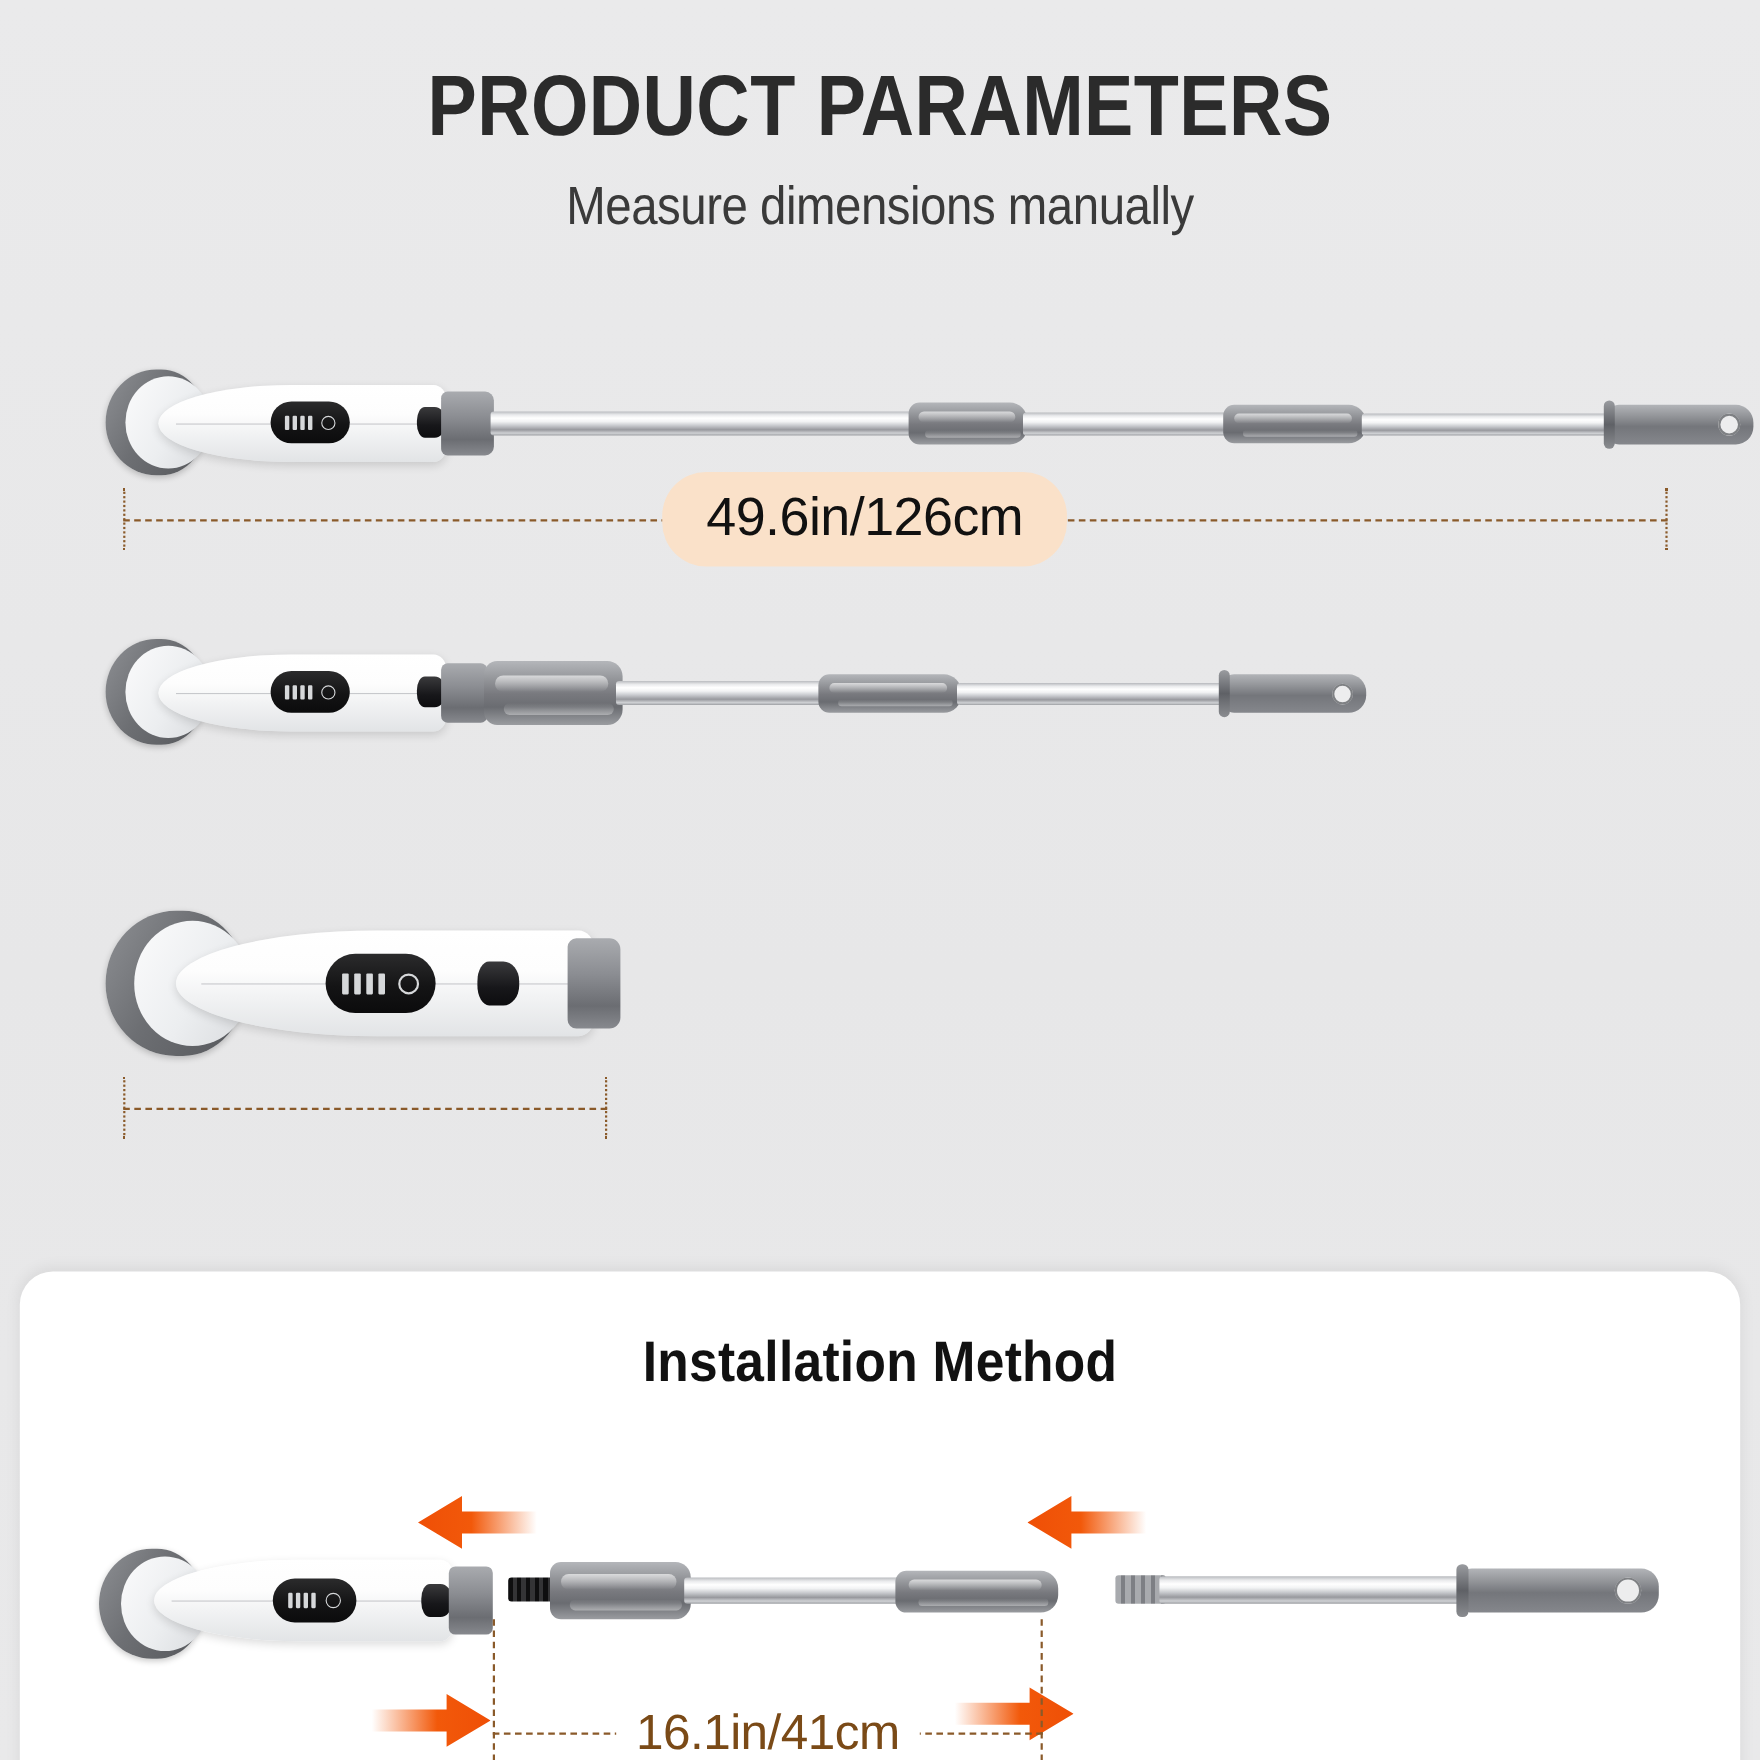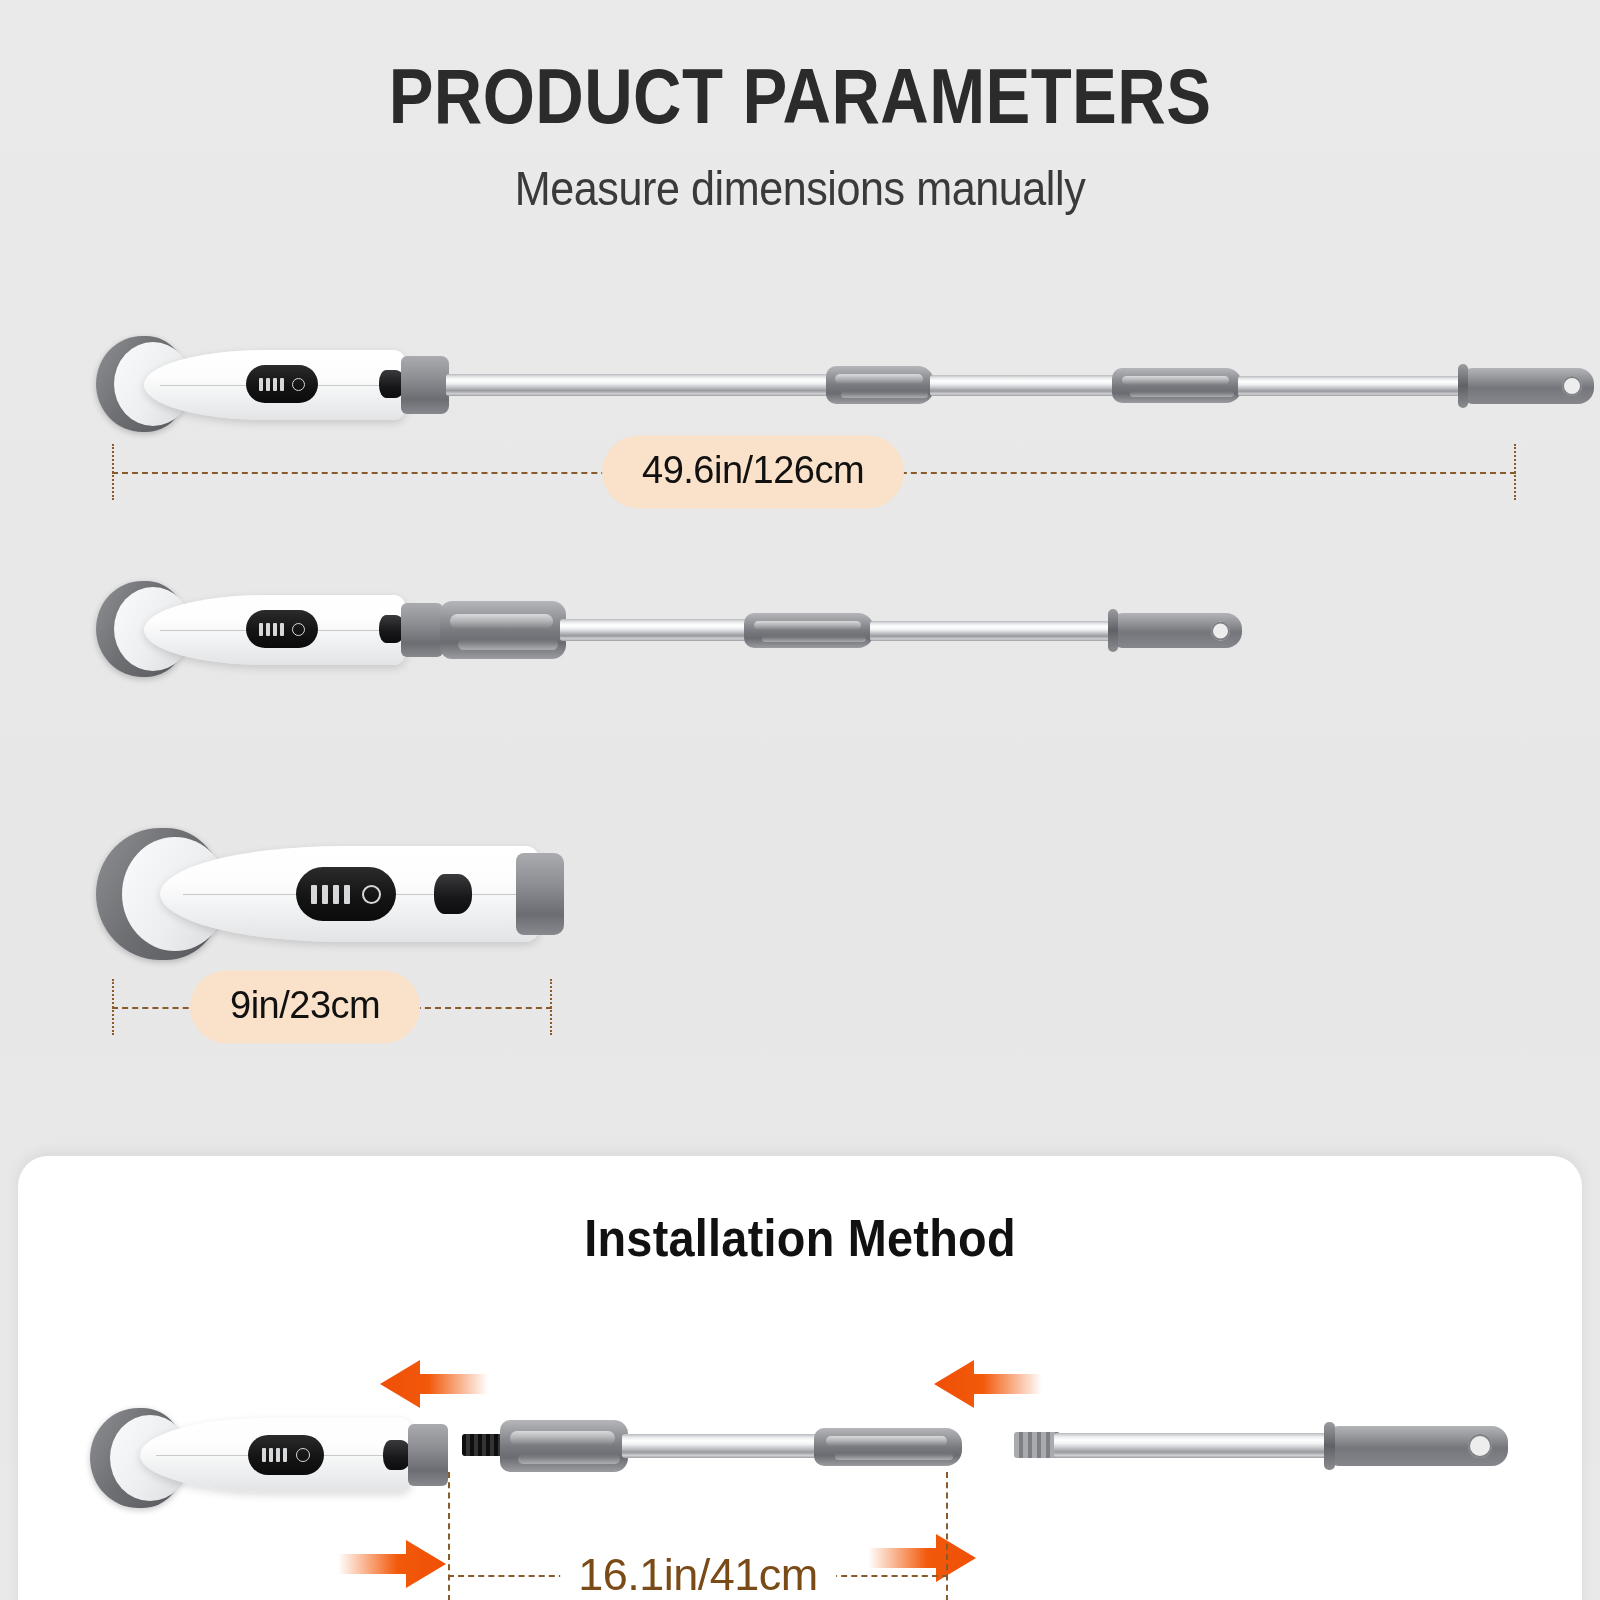--- a/index.html
+++ b/index.html
@@ -49,21 +49,21 @@
     margin-top: -28px;
     border-left: 2px dotted #8a5a2a;
   }
   .tick.left { left: 0; }
   .tick.right { right: 0; }
   .pill {
     position: absolute; top: 50%; transform: translateY(-50%);
     background: #fae1c9;
     border-radius: 40px;
     padding: 13px 40px 17px 40px;
-    font-size: 38px;
+    font-size: 49px;
     color: #111;
     white-space: nowrap;
     letter-spacing: -0.5px;
   }
 
   
   .prod { position: absolute; }
 
   
   .head {
@@ -353,21 +353,20 @@
     <div class="trigger" style="left:338px; top:54px; width:38px; height:40px;"></div>
 
     <div class="collar" style="left:420px; top:33px; width:48px; height:82px;
                 border-radius:8px 10px 10px 8px;"></div>
   </div>
 
   <div class="dimrow" style="left:112px; top:975px; width:440px;">
     <div class="dimline"></div>
     <div class="tick left"></div>
     <div class="tick right"></div>
-    <div class="pill" style="left:78px;">9in/23cm</div>
   </div>
 
   <div class="card">
     <div class="card-title">Installation Method</div>
 
     <div class="prod" style="left:72px; top:218px; width:350px; height:130px;">
       <div class="head" style="left:0; top:34px; width:96px; height:100px;"></div>
       <div class="head-inner" style="left:20px; top:41px; width:80px; height:86px;"></div>
 
       <div class="body" style="left:50px; top:44px; width:272px; height:74px;

